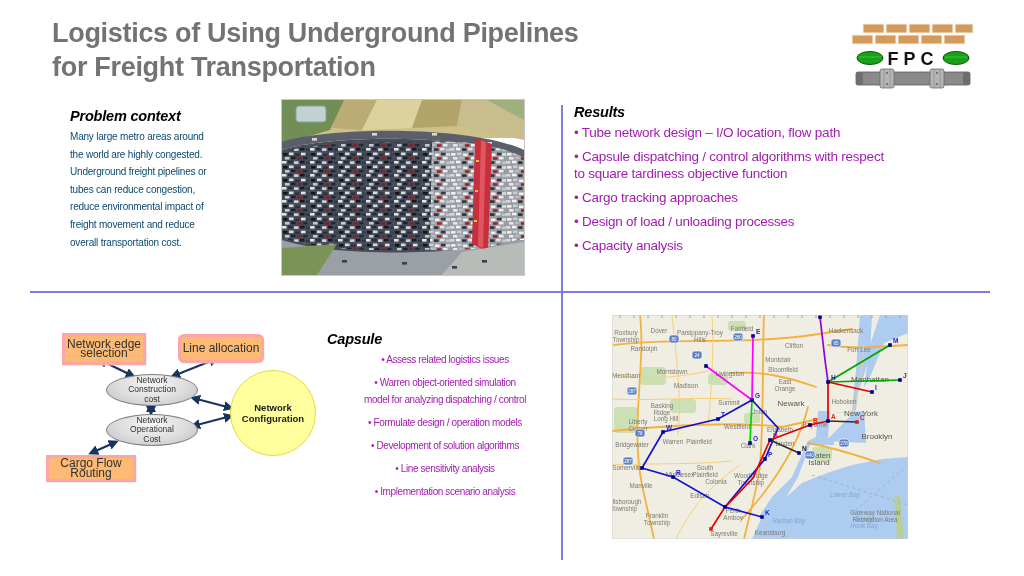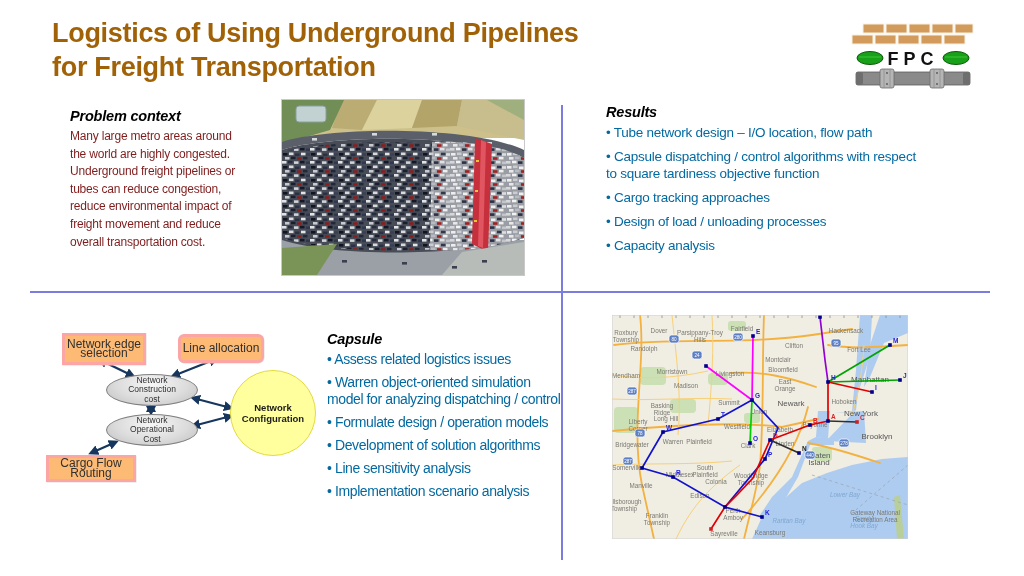--- a/index.html
+++ b/index.html
@@ -1,28 +1,28 @@
 <!DOCTYPE html>
 <html><head>
 <meta charset="utf-8">
 <style>
   html,body{margin:0;padding:0;background:#888;}
   .slide{position:relative;width:1024px;height:576px;background:#ffffff;overflow:hidden;
          font-family:"Liberation Sans",sans-serif;color:#000;}
   .abs{position:absolute;}
   
-  .title{left:52px;top:16px;font-size:27px;font-weight:700;line-height:34px;letter-spacing:-0.3px;color:#a16207;}
+  .title{left:52px;top:16px;font-size:27px;font-weight:700;line-height:34px;letter-spacing:-0.3px;color:#737373;}
   
   .div-h{left:30px;top:291px;width:960px;height:2px;background:#7b7be0;}
   .div-v{left:561px;top:105px;width:2px;height:455px;background:#7b7be0;}
   
   .sec h3{margin:0 0 4px 0;font-size:14.5px;font-style:italic;font-weight:700;letter-spacing:-0.2px;}
-  .pbody{white-space:pre-line;font-size:12px;line-height:17.6px;letter-spacing:-0.2px;color:#7f1d1d;}
-  .bullets .bullet{white-space:pre-line;font-size:13.5px;line-height:17px;letter-spacing:-0.25px;color:#0369a1;margin:0 0 7px 0;}
-  .approach .bullet{font-size:14px;letter-spacing:-0.4px;margin-bottom:6px;}
+  .pbody{white-space:pre-line;font-size:10px;line-height:17.6px;letter-spacing:-0.2px;color:#0c4a6e;}
+  .bullets .bullet{white-space:pre-line;font-size:13.5px;line-height:17px;letter-spacing:-0.25px;color:#a21caf;margin:0 0 7px 0;}
+  .approach .bullet{font-size:10px;letter-spacing:-0.4px;margin-bottom:6px;text-align:center;}
   
   .fc-box{display:flex;align-items:center;justify-content:center;text-align:center;
           background:#fdba74;border:3px solid #fca5a5;font-size:12px;line-height:9.5px;
           color:#303030;white-space:pre-line;box-shadow:0.5px 0.5px 0 #ddd;}
   .fc-ellipse{display:flex;align-items:center;justify-content:center;text-align:center;
           border-radius:50%;border:1px solid #7f7f7f;font-size:8.5px;line-height:9.5px;color:#303030;
           background:radial-gradient(ellipse at 50% 30%, #f7f7f7 0%, #dcdcdc 55%, #bfbfbf 100%);white-space:pre-line;}
   .fc-circle{display:flex;align-items:center;justify-content:center;text-align:center;
           border-radius:50%;border:1.5px solid #e4da3e;font-size:9.5px;line-height:11px;font-weight:700;color:#1a1a1a;
           background:#ffff9e;white-space:pre-line;}
@@ -154,21 +154,21 @@
     <polygon points="0,148 55,144 35,175 0,175" fill="#7a9458"></polygon>
     <polygon points="180,152 242,142 242,175 160,175" fill="#b7bcb9"></polygon>
     <g fill="#3a4050">
       <rect x="60" y="160" width="5" height="2.6"></rect>
         <rect x="120" y="162" width="5" height="2.6"></rect>
       <rect x="200" y="160" width="5" height="2.6"></rect>
         <rect x="170" y="166" width="5" height="2.6"></rect>
     </g>
   </svg>
 
-  <div class="abs sec" style="left:606px;top:104px;width:398px;">
+  <div class="abs sec" style="left:574px;top:104px;width:398px;">
     <h3>Results</h3>
     <div class="bullets">
 
     <div class="bullet">• Tube network design – I/O location, flow path</div>
         <div class="bullet">• Capsule dispatching / control algorithms with respect
 to square tardiness objective function</div>
         <div class="bullet">• Cargo tracking approaches</div>
         <div class="bullet">• Design of load / unloading processes</div>
         <div class="bullet">• Capacity analysis</div>
       </div>

